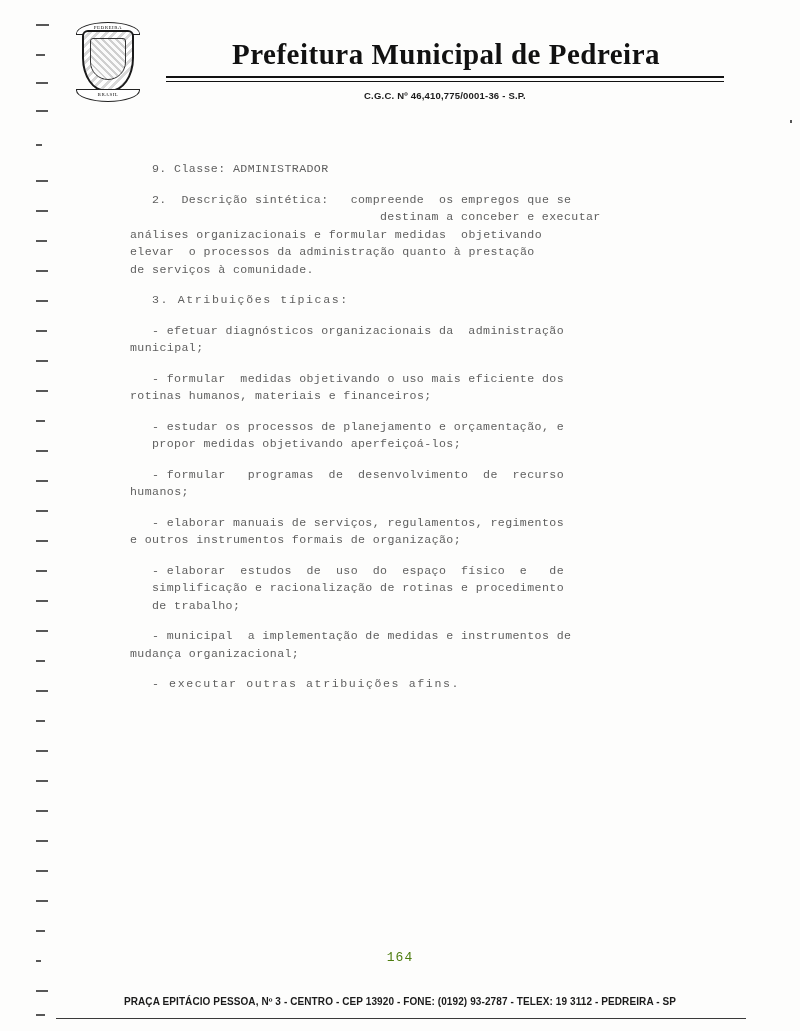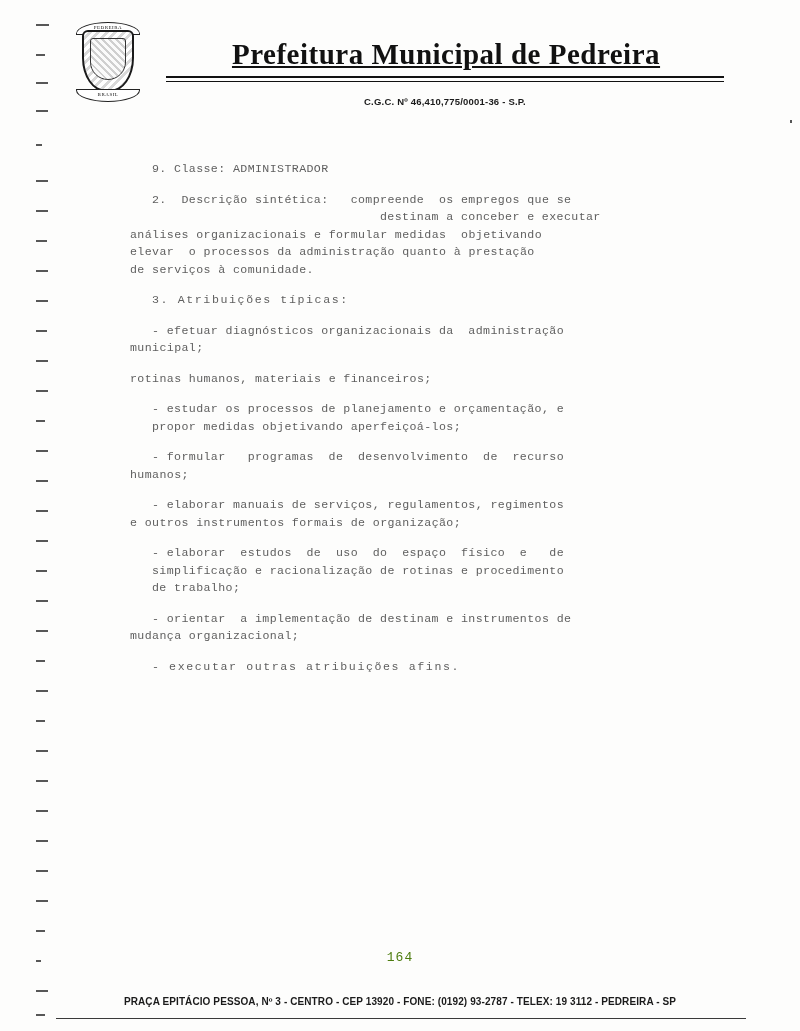--- a/index.html
+++ b/index.html
@@ -97,40 +97,39 @@
     left: 96px;
     top: 20px;
     width: 560px;
     font-family: "Liberation Serif", serif;
     font-weight: bold;
     font-size: 29px;
     letter-spacing: .5px;
     color: #111;
     text-align: center;
     white-space: nowrap;
-    text-decoration: underline;
   }
   .title-rule {
     position: absolute;
     left: 96px;
     top: 58px;
     width: 558px;
     border-top: 2px solid #111;
   }
   .title-rule2 {
     position: absolute;
     left: 96px;
     top: 63px;
     width: 558px;
     border-top: 1px solid #111;
   }
   .cgc {
     position: absolute;
     left: 96px;
-    top: 78px;
+    top: 72px;
     width: 558px;
     text-align: center;
     font-family: "Liberation Sans", sans-serif;
     font-size: 9.5px;
     font-weight: bold;
     letter-spacing: .2px;
     color: #1b1b1b;
   }
 
   
@@ -266,20 +265,21 @@
     <div class="blk">
       <div class="line ind2 spaced">3. Atribuições típicas:</div>
     </div>
 
     <div class="blk">
       <div class="line ind2">- efetuar diagnósticos organizacionais da  administração</div>
       <div class="line">municipal;</div>
     </div>
 
     <div class="blk">
+      <div class="line ind2">- formular  medidas objetivando o uso mais eficiente dos</div>
       <div class="line">rotinas humanos, materiais e financeiros;</div>
     </div>
 
     <div class="blk">
       <div class="line ind2">- estudar os processos de planejamento e orçamentação, e</div>
       <div class="line ind2">propor medidas objetivando aperfeiçoá-los;</div>
     </div>
 
     <div class="blk">
       <div class="line ind2">- formular   programas  de  desenvolvimento  de  recurso</div>
@@ -291,21 +291,21 @@
       <div class="line">e outros instrumentos formais de organização;</div>
     </div>
 
     <div class="blk">
       <div class="line ind2">- elaborar  estudos  de  uso  do  espaço  físico  e   de</div>
       <div class="line ind2">simplificação e racionalização de rotinas e procedimento</div>
       <div class="line ind2">de trabalho;</div>
     </div>
 
     <div class="blk">
-      <div class="line ind2">- orientar  a implementação de destinam e instrumentos de</div>
+      <div class="line ind2">- municipal  a implementação de medidas e instrumentos de</div>
       <div class="line">mudança organizacional;</div>
     </div>
 
     <div class="blk">
       <div class="line ind2 spaced">- executar outras atribuições afins.</div>
     </div>
 
   </div>
 
   <div class="pageno">164</div>

